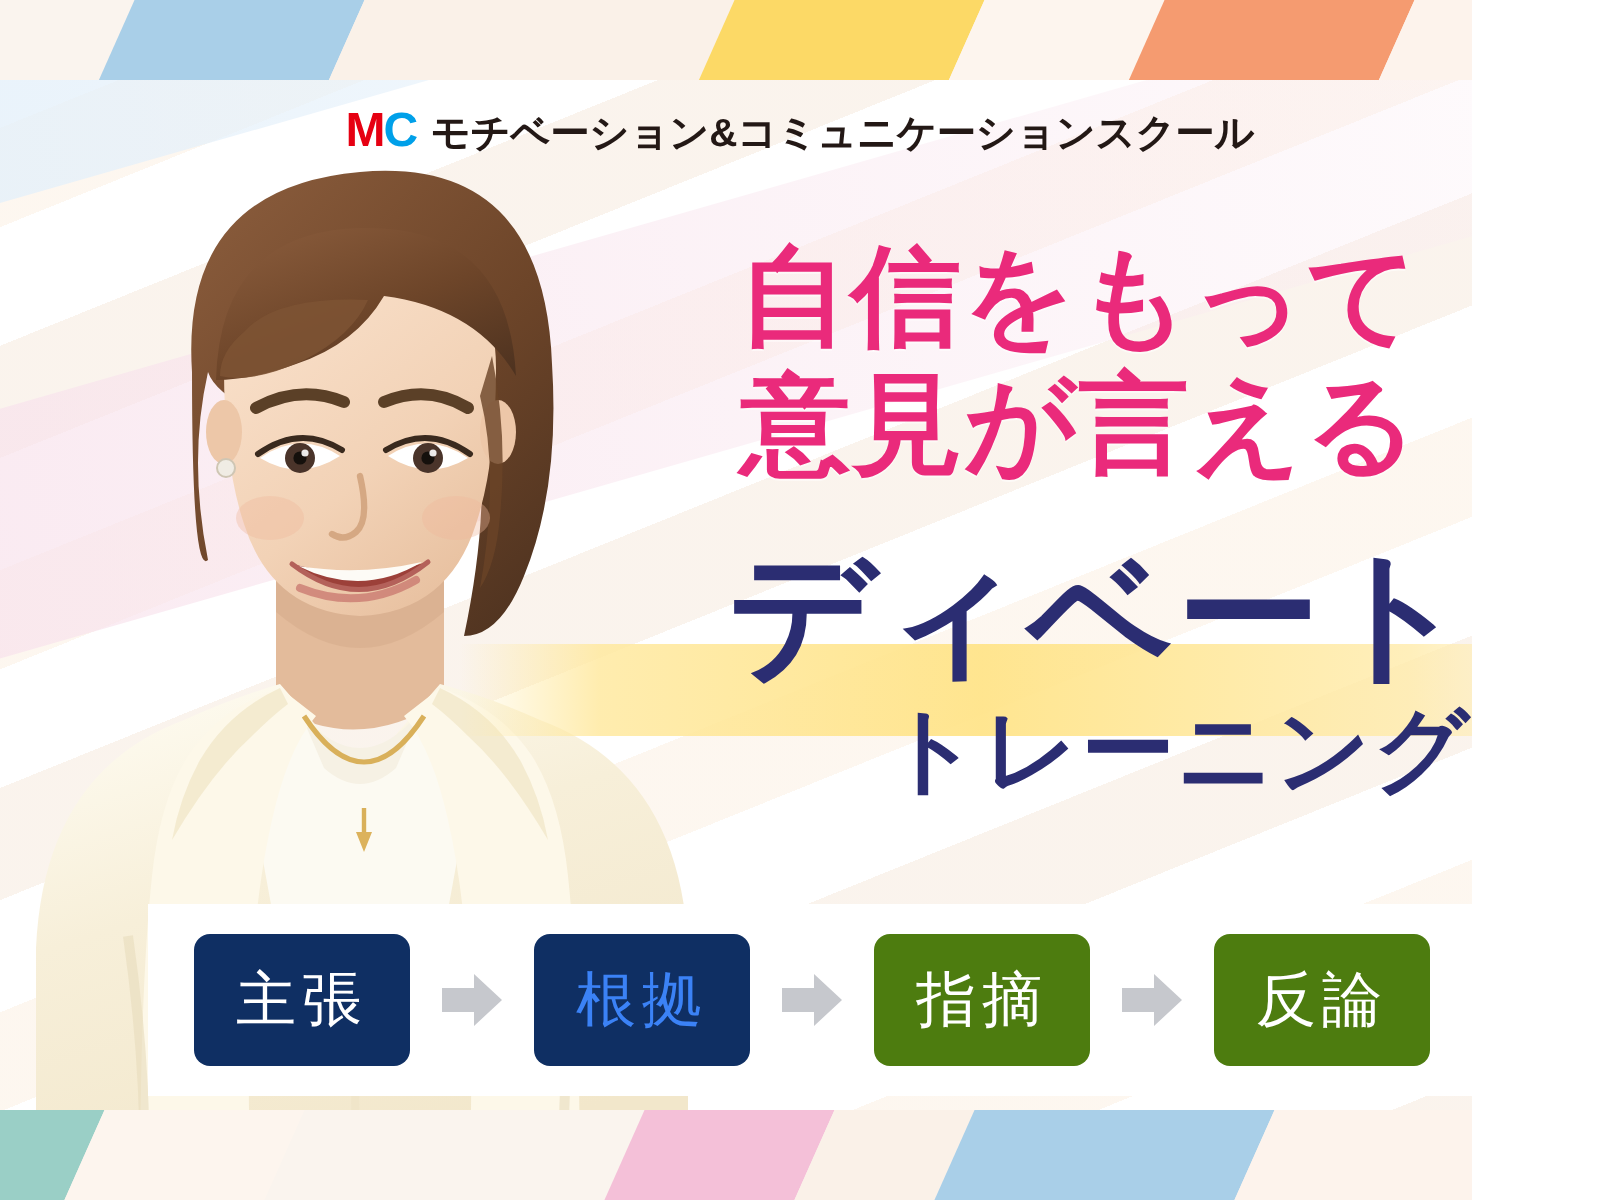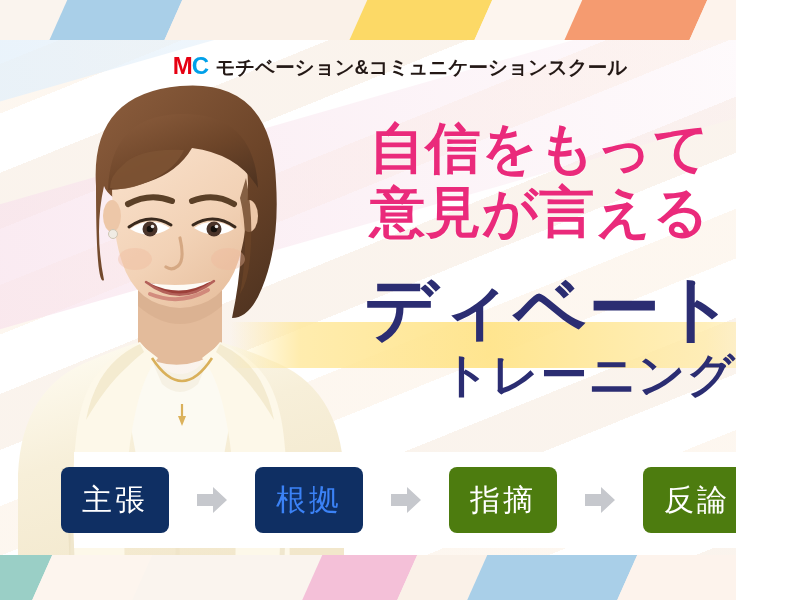--- a/index.html
+++ b/index.html
@@ -174,21 +174,21 @@
     width: 664px; height: 96px;
     background: #ffffff;
     z-index: 35;
     display: flex;
     align-items: center;
     justify-content: center;
   }
   .flow-inner {
     display: flex;
     align-items: center;
-    gap: 16px;
+    gap: 4px;
   }
   .flow-box {
     width: 108px;
     height: 66px;
     background: #0f2f63;
     border-radius: 8px;
     display: flex;
     align-items: center;
     justify-content: center;
     color: #ffffff;

